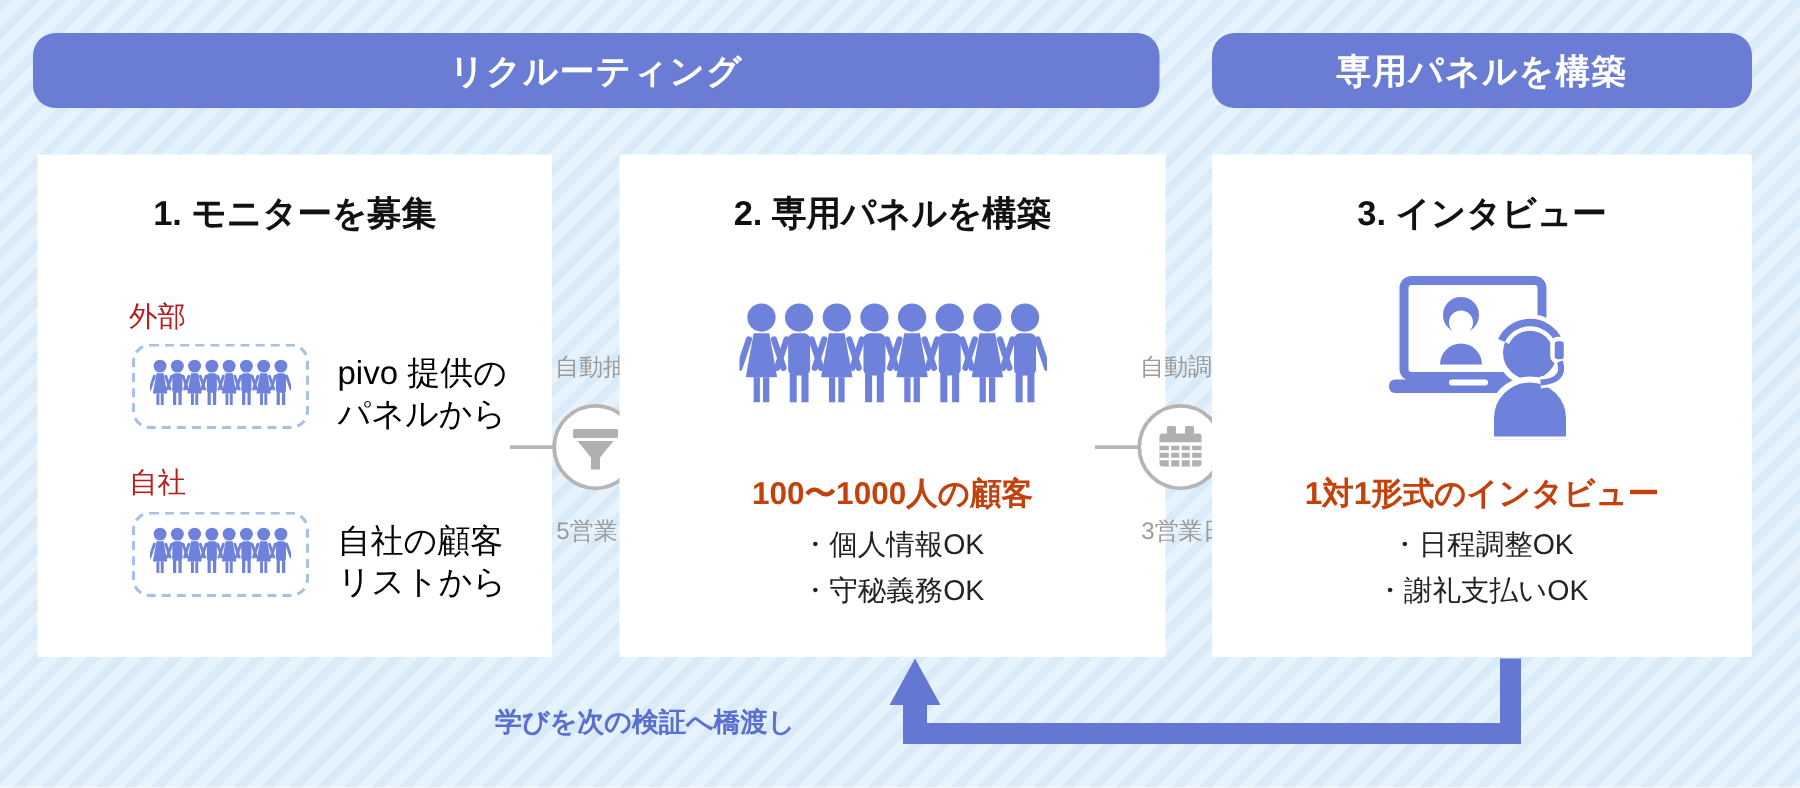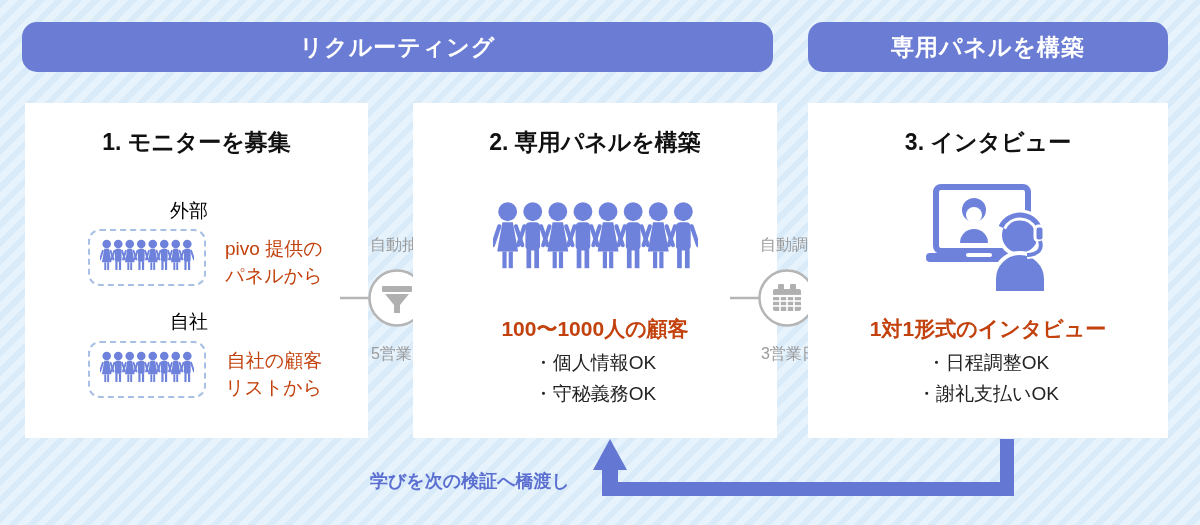--- a/index.html
+++ b/index.html
@@ -28,34 +28,34 @@
   .card-2{ left:413px; width:364px; }
   .card-3{ left:808px; width:360px; }
 
   .card-title{
     position:absolute; top:24px; left:0; width:100%; text-align:center;
     font-size:23px; font-weight:bold; color:#111;
   }
 
   
   .group-label{
-    position:absolute; left:61px; width:122px; text-align:right;
-    font-size:19px; color:#000000;
+    position:absolute; left:61px; width:122px; text-align:left;
+    font-size:19px; color:#b91c1c;
   }
   .group-label.g1{ top:95px; }
   .group-label.g2{ top:206px; }
   .dashed-box{
     position:absolute; left:63px; width:118px; height:57px;
     border:2px dashed #a8bfe6; border-radius:12px;
     display:flex; align-items:center; justify-content:center;
   }
   .dashed-box.b1{ top:126px; }
   .dashed-box.b2{ top:238px; }
   .group-desc{
-    position:absolute; left:200px; font-size:19px; line-height:27px; color:#c2410c;text-align:right;
+    position:absolute; left:200px; font-size:22px; line-height:27px; color:#000000;
   }
   .group-desc.d1{ top:132px; }
   .group-desc.d2{ top:244px; }
 
   
   .step-icon-wrap{ position:absolute; left:0; width:100%; top:98px; text-align:center; }
   .step-heading{
     position:absolute; top:212px; left:0; width:100%; text-align:center;
     font-size:21px; font-weight:bold; color:#c2410c;
   }
@@ -76,21 +76,21 @@
     position:absolute; left:0; width:100%; text-align:center;
     font-size:16px; color:#9b9b9b;
   }
   .connector .conn-label-top{ top:0; }
   .connector .conn-label-bottom{ bottom:0; }
   .connector svg{ position:absolute; left:0; top:0; }
 
   
   .feedback-svg{ position:absolute; left:0; top:0; pointer-events:none; }
   .feedback-label{
-    position:absolute; left:330px; top:469px; width:240px; text-align:right;
+    position:absolute; left:330px; top:469px; width:240px; text-align:left;
     font-size:18px; font-weight:bold; color:#5b6fd1;
   }
   .defs-hidden{ position:absolute; width:0; height:0; overflow:hidden; }
 </style>
 </head>
 <body>
 
 <svg class="defs-hidden" aria-hidden="true">
   <defs>
     <g id="fig-male">

